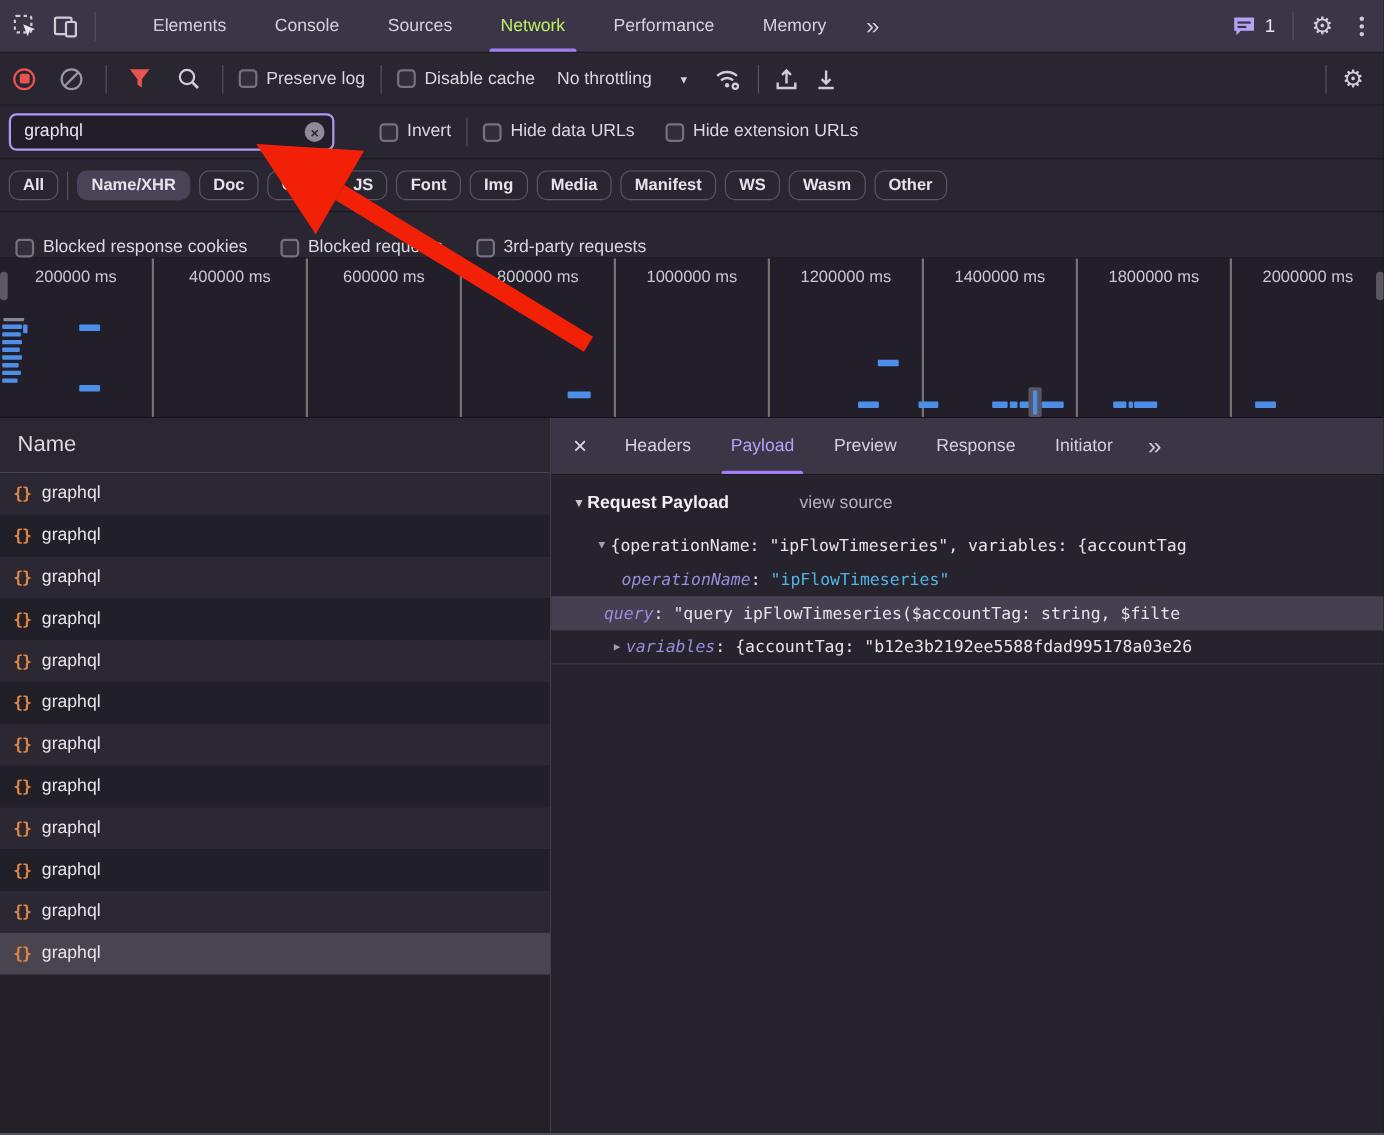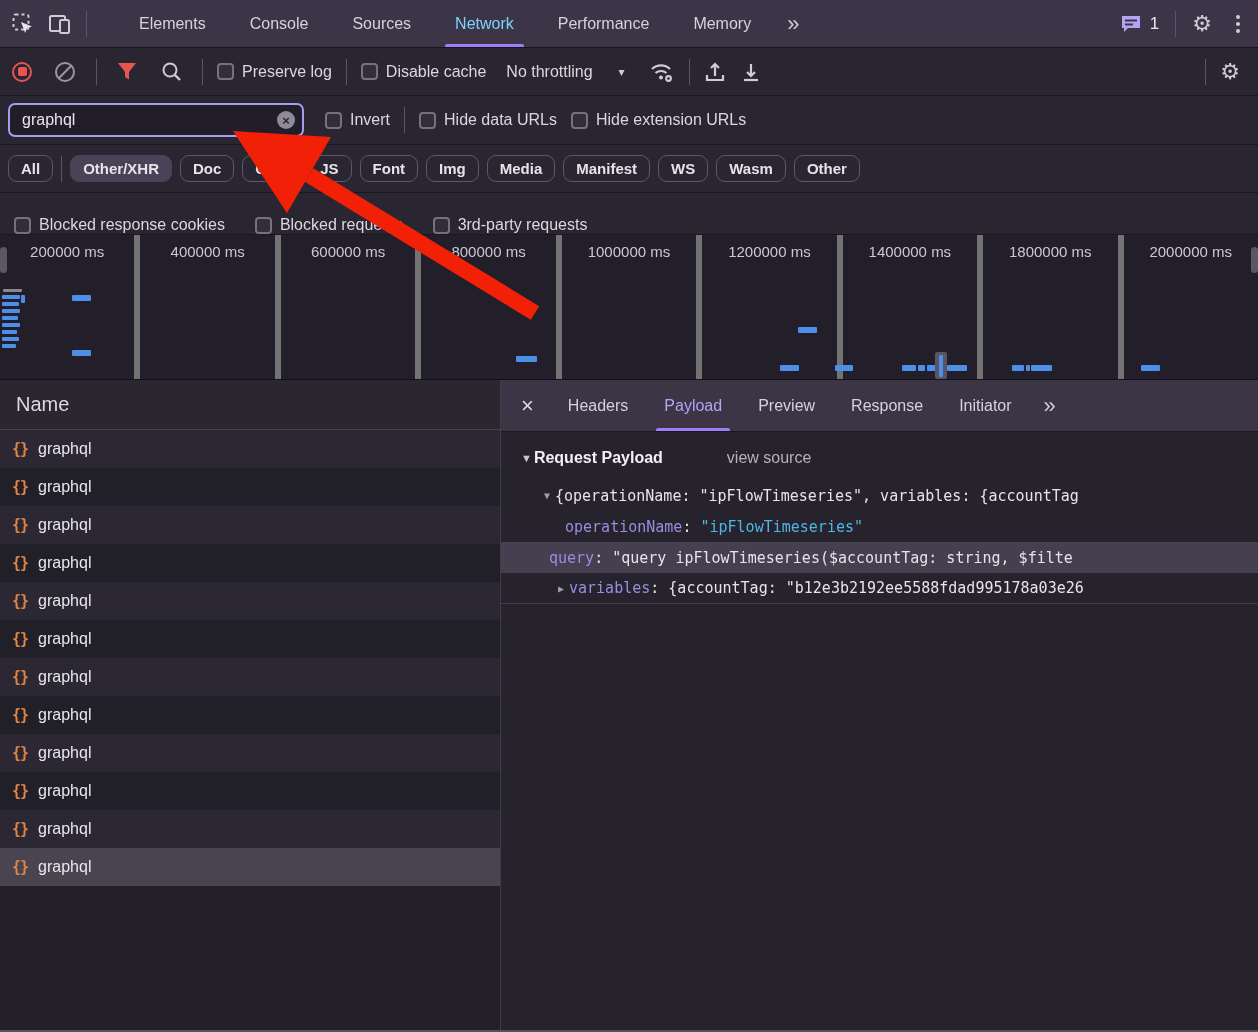--- a/index.html
+++ b/index.html
@@ -8,21 +8,21 @@
     position:relative; width:1258px; height:1032px; overflow:hidden;
     font-family:"Liberation Sans", sans-serif; color:#d6d3dc; background:#26222c;
     border-bottom:2px solid #56515e;
   }
   
   .tabbar{ height:48px; background:#3c3547; display:flex; align-items:center; border-bottom:1px solid #17151b;}
   .tb-icons{ display:flex; align-items:center; gap:14px; padding:0 12px;}
   .vsep{ width:1px; height:26px; background:#5a5463; }
   .tabs{ display:flex; align-items:center; height:100%; margin-left:18px; gap:0;}
   .tab{ position:relative; height:100%; display:flex; align-items:center; padding:0 22px; font-size:16px; color:#d6d2dc; cursor:default;}
-  .tab.active{ color:#7dd3fc; }
+  .tab.active{ color:#bef264; }
   .tab.active::after{ content:""; position:absolute; left:12px; right:12px; bottom:0; height:3px; background:#9d7ef4; border-radius:2px 2px 0 0;}
   .tab-more{ font-size:22px; color:#cfccd6; padding:0 14px; letter-spacing:-2px;}
   .tb-right{ margin-left:auto; display:flex; align-items:center; gap:16px; padding-right:10px;}
   .msg-wrap{ display:flex; align-items:center; gap:8px; font-size:17px; color:#e8e5ee;}
   .gear{ font-size:22px; color:#cfccd6; line-height:1;}
   .kebab{ display:flex; flex-direction:column; gap:3px; padding:0 8px;}
   .kebab i{ width:4px; height:4px; border-radius:50%; background:#cfccd6;}
   
   .toolbar{ height:48px; background:#2a2631; display:flex; align-items:center; gap:14px; padding:0 12px; border-bottom:1px solid #1a171f;}
   .rec{ width:20px; height:20px; border:2px solid #e8544f; border-radius:50%; display:flex; align-items:center; justify-content:center;}
@@ -39,21 +39,21 @@
   .clear-x{ position:absolute; right:7px; top:6px; width:18px; height:18px; border-radius:50%; background:#8e8a97; color:#2a2630; font-size:13px; font-weight:bold; display:flex; align-items:center; justify-content:center;}
   
   .chiprow{ height:48px; background:#2a2631; display:flex; align-items:center; gap:8px; padding:0 8px; border-bottom:1px solid #1a171f;}
   .chip{ border:1px solid #5d5766; border-radius:9px; padding:4px 12px; font-size:15px; font-weight:600; color:#e6e3ea; background:transparent; white-space:nowrap;}
   .chip.selected{ background:#494358; border-color:#494358; }
   .chip.divider{ border:none; border-radius:0; width:1px; height:26px; padding:0; background:#5a5463;}
   
   .blockrow{ height:42px; background:#2a2631; display:flex; align-items:flex-end; gap:30px; padding:0 14px; border-bottom:1px solid #1a171f;}
   
   .timeline{ position:relative; height:145px; background:#231f2a; border-bottom:1px solid #141218; display:flex;}
-  .tl-col{ flex:1; border-right:6px solid #737373; padding-top:8px; text-align:center; font-size:15px; color:#cbc8d1; overflow:hidden; white-space:nowrap;}
+  .tl-col{ flex:1; border-right:2px solid #737373; padding-top:8px; text-align:center; font-size:15px; color:#cbc8d1; overflow:hidden; white-space:nowrap;}
   .tl-col:last-child{ border-right:none;}
   .bar{ position:absolute; }
   .bar.blue{ background:#4d8ee8; border-radius:1px;}
   .bar.gray{ background:#8a8794; border-radius:1px;}
   .bar.handle{ background:#5c5763; border-radius:4px;}
   .bar.tickbg{ background:#5a5463; border-radius:2px;}
   
   .main{ display:flex; height:652px; }
   .left{ width:501px; border-right:1px solid #413c49; display:flex; flex-direction:column; background:#232028;}
   .name-header{ height:50px; background:#2a2731; border-bottom:1px solid #47424e; display:flex; align-items:center; padding:0 16px; font-size:20px; color:#dcd9e0;}
@@ -73,21 +73,21 @@
   .pl-head{ display:flex; align-items:center; height:28px; padding-left:20px; font-family:"Liberation Sans",sans-serif;}
   .pl-head .tri{ font-size:11px; color:#c9c6d0; margin-right:2px;}
   .pl-title{ font-size:16px; font-weight:bold; color:#f2f0f4;}
   .view-src{ margin-left:64px; font-size:16px; color:#b5b2bd;}
   .pl-line{ display:flex; align-items:center; height:31px; font-size:15px; white-space:nowrap; overflow:hidden;}
   .pl-line .tri{ font-size:10px; color:#a29fab; width:16px; text-align:center; flex:0 0 auto;}
   .pl-line.l1{ padding-left:38px; color:#dad8de; margin-top:8px;}
   .pl-line.l2{ padding-left:64px;}
   .pl-line.l3{ padding-left:48px; background:#453f50;}
   .pl-line.l4{ padding-left:52px; border-bottom:1px solid #403b48;}
-  .k{ color:#978ee0; }
+  .k{ color:#978ee0;font-style:italic; }
   .s{ color:#4fb4e8; }
   .v{ color:#e6e4ea; }
   .sp{ white-space:pre; }
   
   .arrow-svg{ position:absolute; left:0; top:0; z-index:50; pointer-events:none;}
   svg.ic{ display:block; }
 </style>
 </head>
 <body>
 
@@ -199,40 +199,40 @@
     <span class="push"></span>
     <span class="vsep"></span>
     <span class="gear" style="margin-right:6px">⚙</span>
   </div>
 
   <div class="filterrow">
     <span class="filter-input">
       <input type="text" value="graphql" style="">
       <span class="clear-x">×</span>
     </span>
-    <label class="ck-item" style="margin-left:7px">
+    <label class="ck-item" style="margin-left:27px">
       <span class="cb"></span>
       <span>Invert</span>
     </label>
     <span class="vsep"></span>
     <label class="ck-item">
       <span class="cb"></span>
       <span>Hide data URLs</span>
     </label>
-    <label class="ck-item" style="">
+    <label class="ck-item" style="margin-left:14px">
       <span class="cb"></span>
       <span>Hide extension URLs</span>
     </label>
   </div>
 
   <div class="chiprow">
 
   <button class="chip">All</button>
       <button class="chip divider"></button>
-      <button class="chip selected">Other/XHR</button>
+      <button class="chip selected">Name/XHR</button>
       <button class="chip">Doc</button>
       <button class="chip">CSS</button>
       <button class="chip">JS</button>
       <button class="chip">Font</button>
       <button class="chip">Img</button>
       <button class="chip">Media</button>
       <button class="chip">Manifest</button>
       <button class="chip">WS</button>
       <button class="chip">Wasm</button>
       <button class="chip">Other</button>

